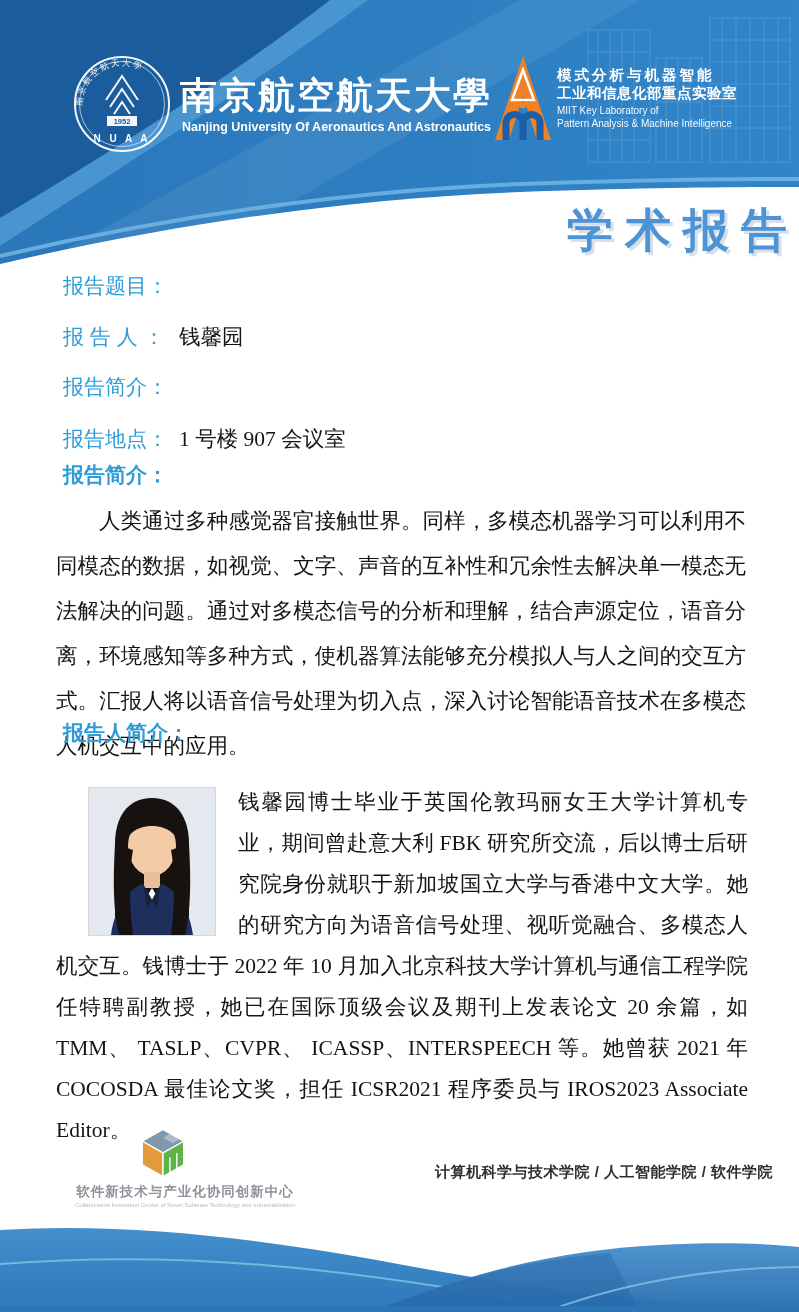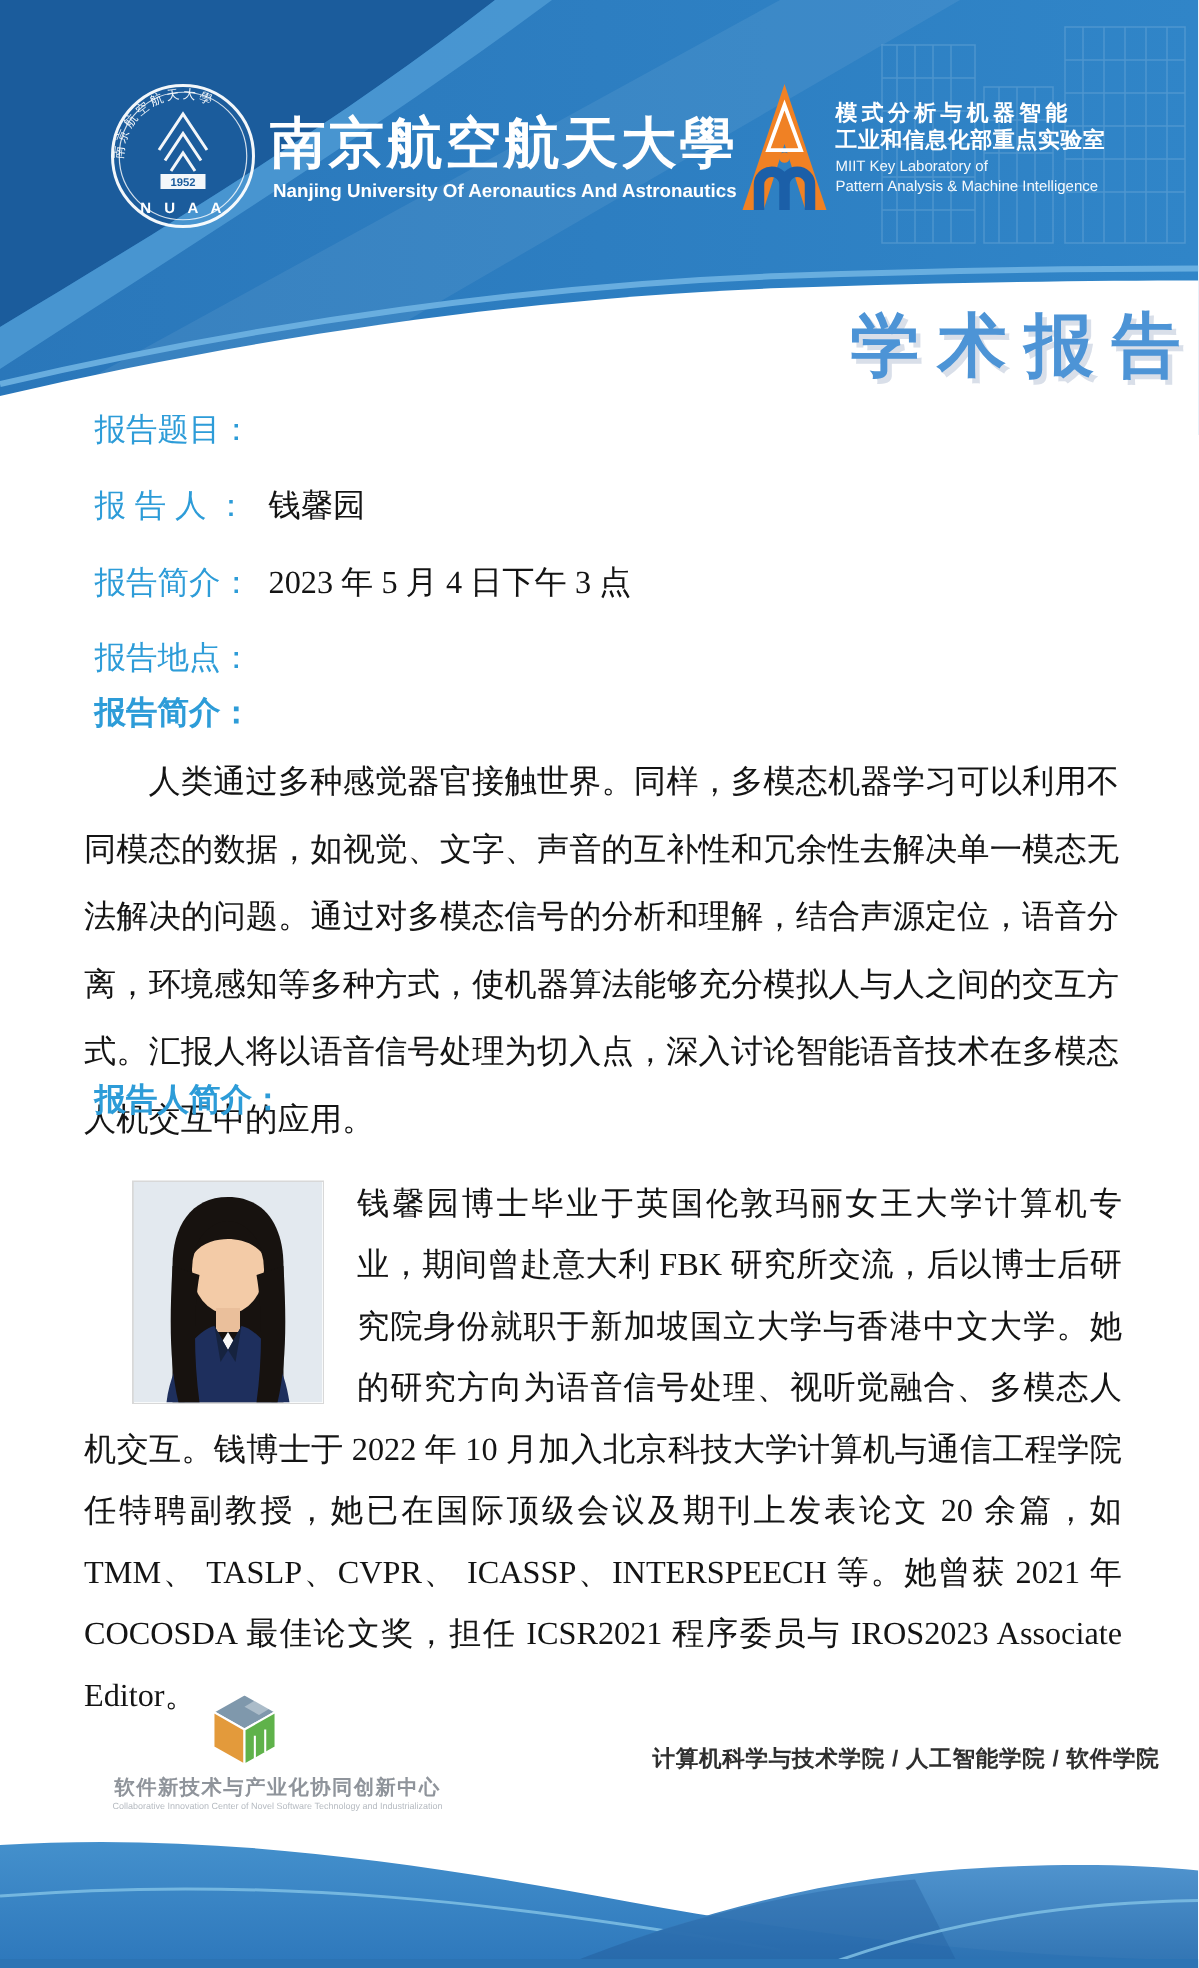--- a/index.html
+++ b/index.html
@@ -131,24 +131,24 @@
 
   <div class="info-row row-1">
     <span class="info-label">报告题目：</span>
   </div>
   <div class="info-row row-2">
     <span class="info-label">报 告 人 ：</span>
     <span class="info-value">钱馨园</span>
   </div>
   <div class="info-row row-3">
     <span class="info-label">报告简介：</span>
-    <span class="info-value">2023 年 5 月 4 日下午 3 点</span>
   </div>
   <div class="info-row row-4">
     <span class="info-label">报告地点：</span>
+    <span class="info-value">1 号楼 907 会议室</span>
   </div>
 
   <div class="section-label intro-label">报告简介：</div>
   <p class="abstract">人类通过多种感觉器官接触世界。同样，多模态机器学习可以利用不同模态的数据，如视觉、文字、声音的互补性和冗余性去解决单一模态无法解决的问题。通过对多模态信号的分析和理解，结合声源定位，语音分离，环境感知等多种方式，使机器算法能够充分模拟人与人之间的交互方式。汇报人将以语音信号处理为切入点，深入讨论智能语音技术在多模态人机交互中的应用。</p>
 
   <div class="section-label speaker-label">报告人简介：</div>
 
   <div class="bio">
     <svg class="bio-photo" viewBox="0 0 126 147" aria-hidden="true">
       <rect x="0" y="0" width="126" height="147" fill="#e3e9ef"></rect>

